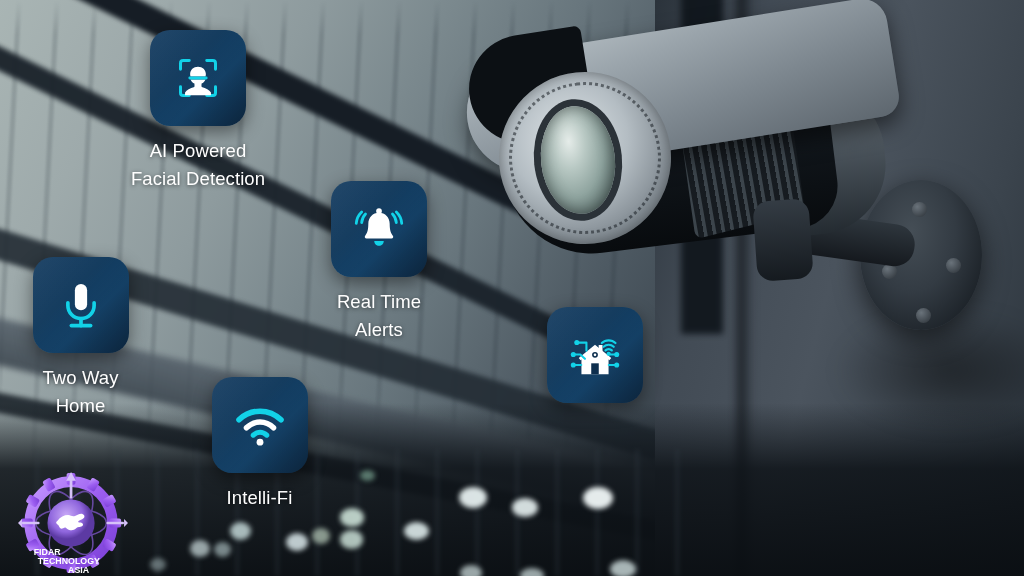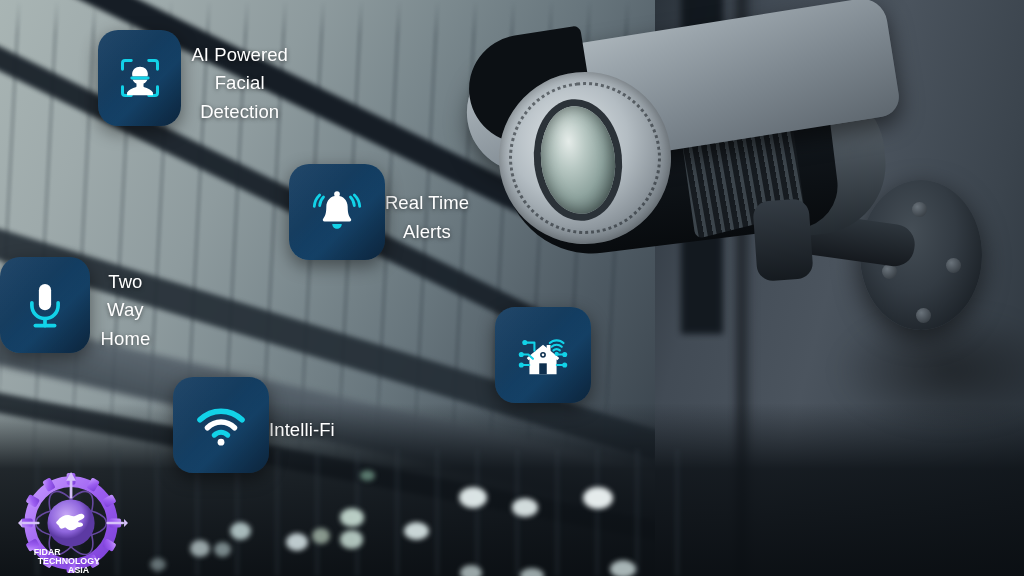--- a/index.html
+++ b/index.html
@@ -140,21 +140,21 @@
   }
   .screw{position:absolute;width:15px;height:15px;border-radius:50%;
          background:radial-gradient(circle at 35% 32%,#6a737b,#2a3036);}
   .cam-shadow{
     position:absolute;left:380px;top:300px;width:230px;height:120px;border-radius:50%;
     background:radial-gradient(ellipse,rgba(0,0,0,.45),rgba(0,0,0,0) 70%);
     filter:blur(10px);
   }
 
   
-  .feature{position:absolute;display:flex;flex-direction:row;align-items:center;}
+  .feature{position:absolute;display:flex;flex-direction:column;align-items:center;}
   .tile{
     width:96px;height:96px;border-radius:20px;
     background:linear-gradient(135deg,#11395e 0%,#123a5d 38%,#15436a 62%,#0e2c49 100%);
     box-shadow:0 6px 18px rgba(0,0,0,.45);
     display:flex;align-items:center;justify-content:center;
     position:relative;overflow:hidden;
   }
   .tile::after{
     content:"";position:absolute;inset:0;
     background:linear-gradient(132deg,rgba(255,255,255,.07) 0%,rgba(255,255,255,0) 48%,rgba(0,0,0,.18) 100%);
@@ -164,23 +164,23 @@
   .caption{
     margin-top:11px;text-align:center;color:#fff;
     font-size:18.5px;line-height:1.52;font-weight:400;
     letter-spacing:.1px;
     text-shadow:0 1px 4px rgba(0,0,0,.55);
     white-space:pre-line;
   }
 
   
   #f-face{left:98px;top:30px;width:200px;}
-  #f-alerts{left:281px;top:164px;width:196px;justify-content:center;}
+  #f-alerts{left:281px;top:181px;width:196px;justify-content:center;}
   #f-audio{left:0px;top:257px;width:161px;}
-  #f-wifi{left:173px;top:377px;width:193px;}
+  #f-wifi{left:163px;top:377px;width:193px;}
   #f-smart{left:495px;top:307px;width:200px;}
 
   
   .logo{position:absolute;left:14px;top:466px;width:118px;height:110px;text-align:right;}
   .logo svg{width:100%;height:100%;display:block;}
 </style>
 </head>
 <body>
 
 <div id="stage">

